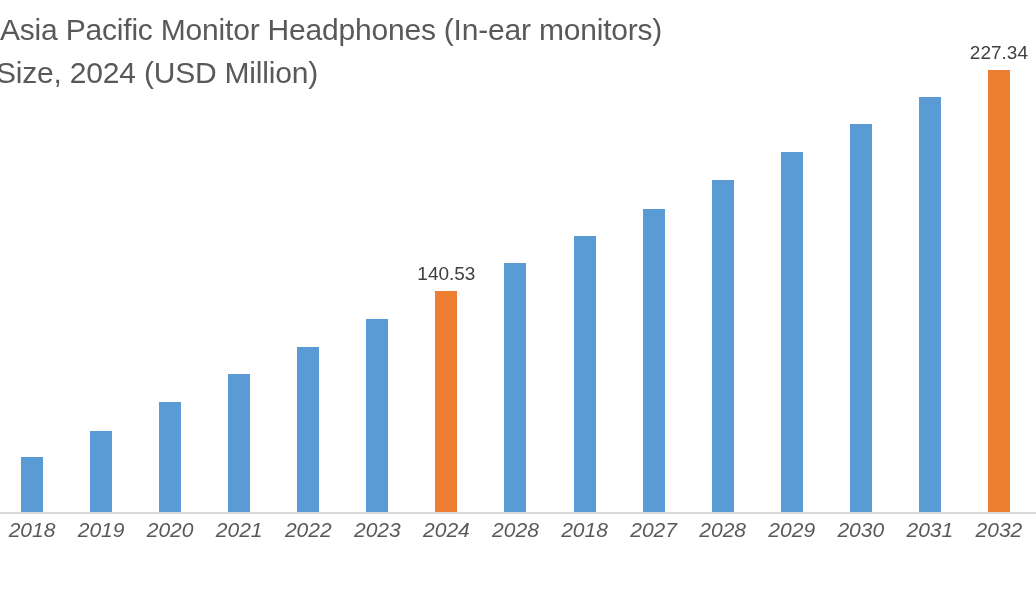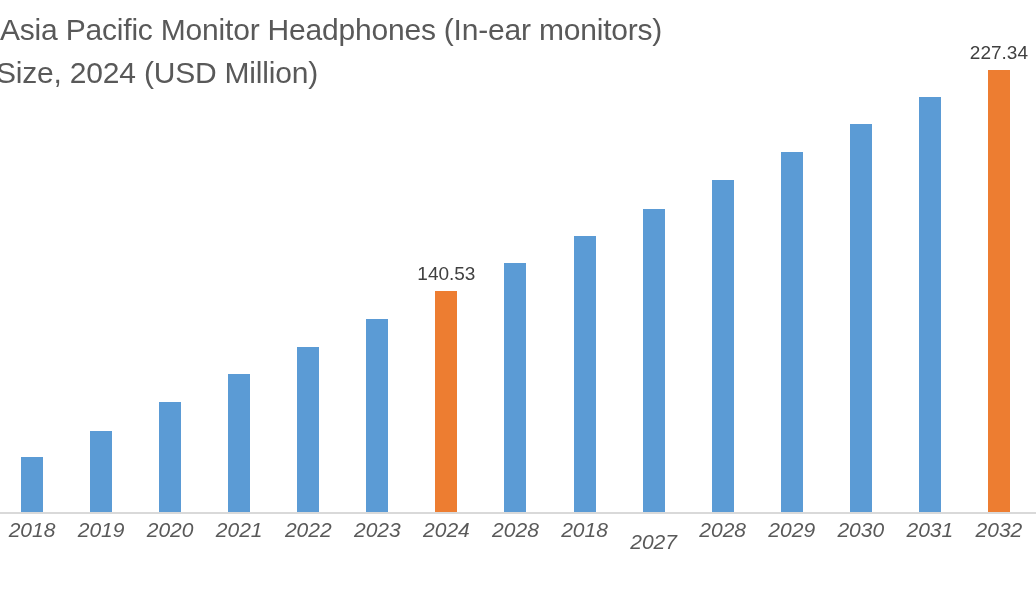--- a/index.html
+++ b/index.html
@@ -136,21 +136,21 @@
   <div class="cat-labels" id="cat-labels">
       <div class="cat-label" style="left: -1px;">2018</div>
       <div class="cat-label" style="left: 68.0667px;">2019</div>
       <div class="cat-label" style="left: 137.133px;">2020</div>
       <div class="cat-label" style="left: 206.2px;">2021</div>
       <div class="cat-label" style="left: 275.267px;">2022</div>
       <div class="cat-label" style="left: 344.333px; text-align: center;">2023</div>
       <div class="cat-label" style="left: 413.4px;">2024</div>
       <div class="cat-label" style="left: 482.467px;">2028</div>
       <div class="cat-label" style="left: 551.533px;">2018</div>
-      <div class="cat-label" style="left: 620.6px; margin-top: 12px;">2027</div>
+      <div class="cat-label" style="left: 620.6px;">2027</div>
       <div class="cat-label" style="left: 689.667px;">2028</div>
       <div class="cat-label" style="left: 758.733px;">2029</div>
       <div class="cat-label" style="left: 827.8px;">2030</div>
       <div class="cat-label" style="left: 896.867px;">2031</div>
       <div class="cat-label" style="left: 965.933px;">2032</div>
     </div>
 
 </div>
 
 </body></html>

